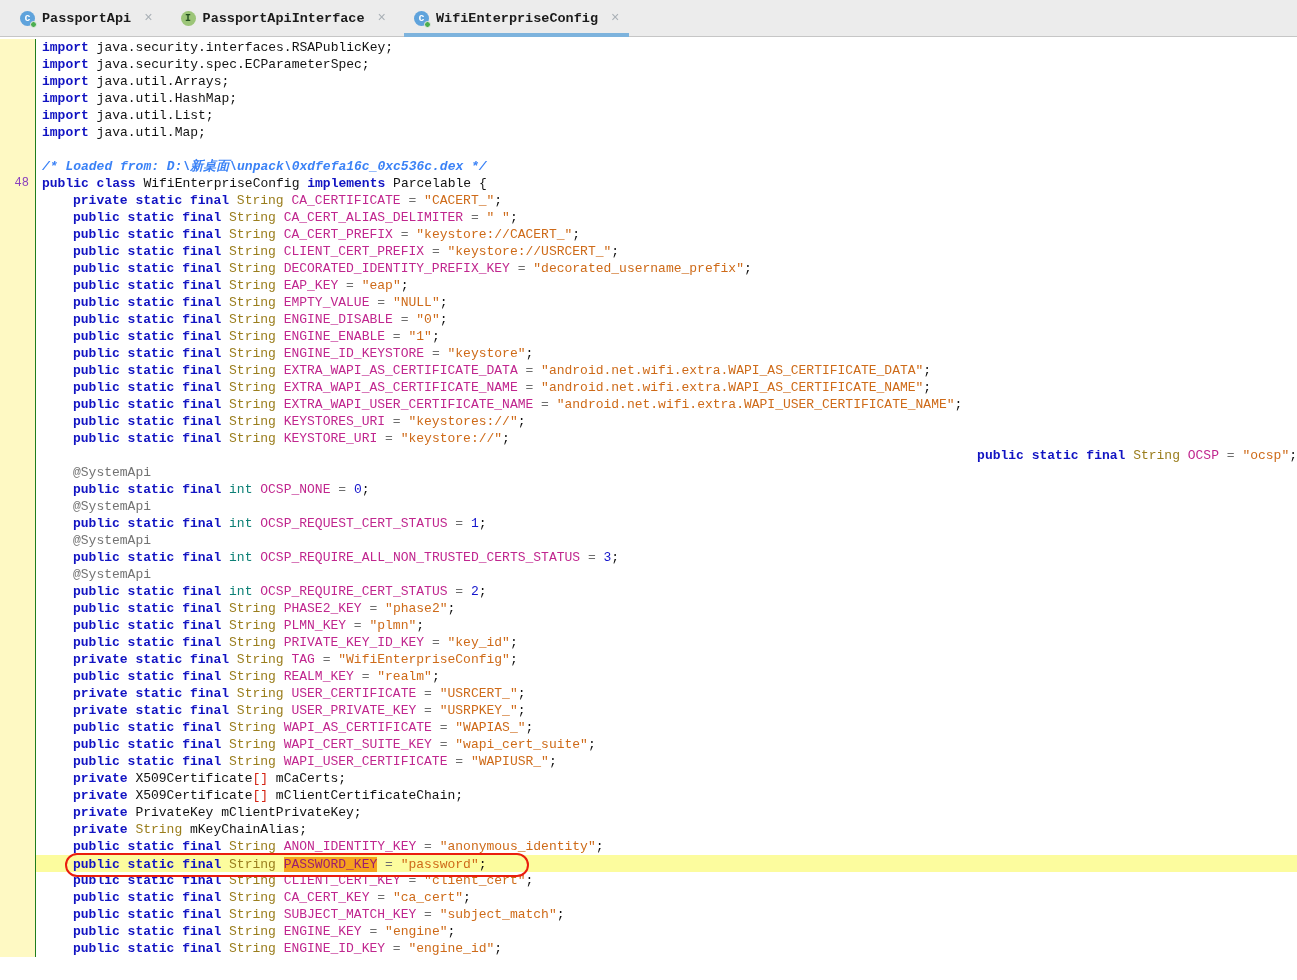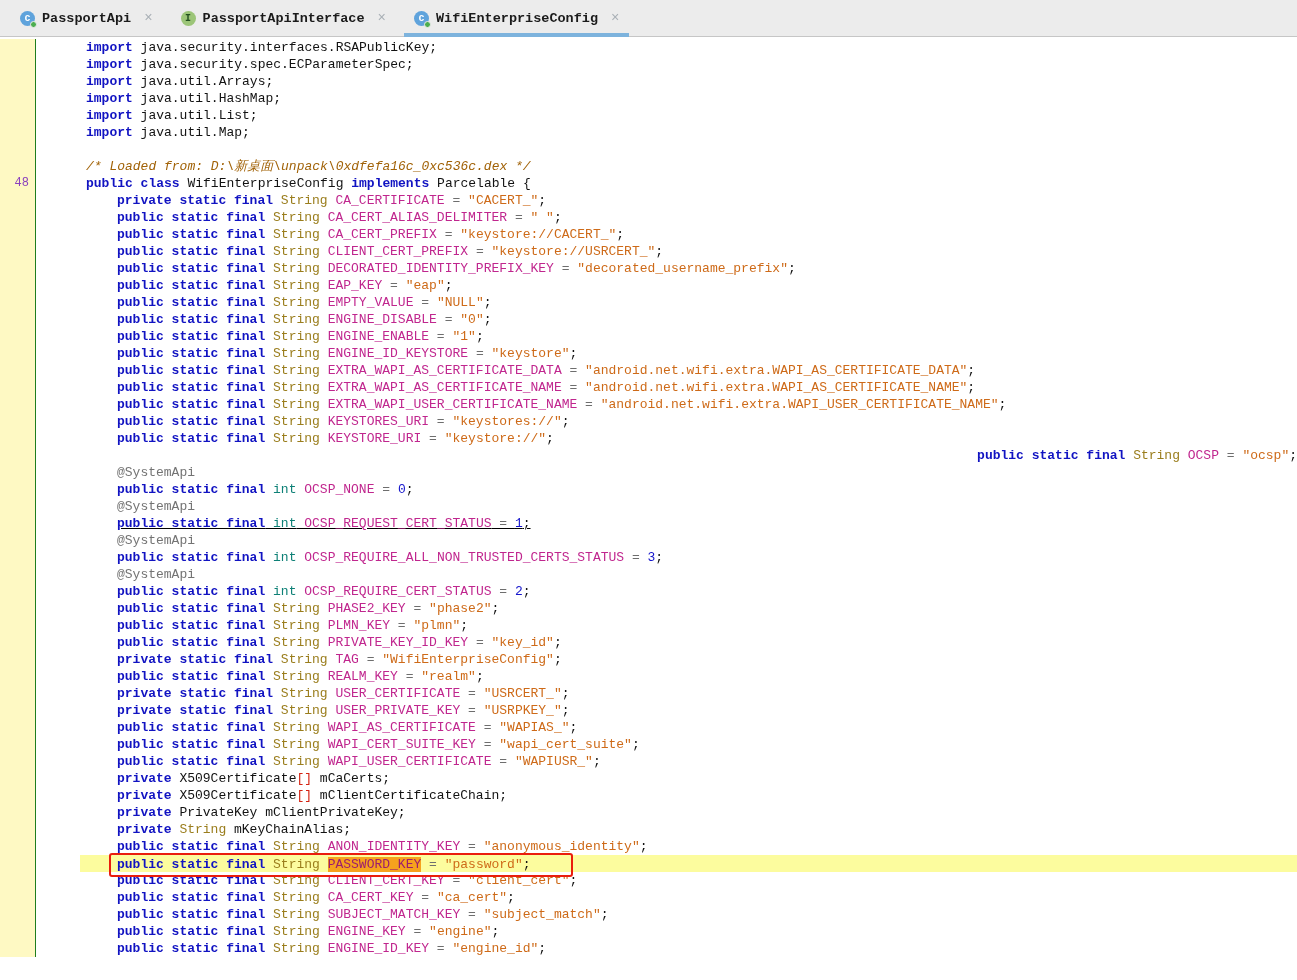--- a/index.html
+++ b/index.html
@@ -33,37 +33,37 @@
   }
   
   .editor { position:relative; background:#fff; padding-top:2px; }
   .line { display:flex; height:17px; line-height:17px; font-size:13px; white-space:pre; }
   .line.hl { position:relative; z-index:3; }
   .gutter {
     flex:0 0 36px; width:36px; box-sizing:border-box; text-align:right;
     padding-right:6px; border-right:1px solid #1f7d1f;
     color:#8a3fbe; font-size:12px; background:#fef9c3;
   }
-  .code { flex:1 1 auto;margin-left:44px; }
+  .code { flex:1 1 auto; }
   .line.hl .code { background:#fcfc9e; }
   .redbox {
-    display:inline-block; border:2px solid #ea1d0d; border-radius:3px;
+    display:inline-block; border:2px solid #ea1d0d; border-radius:12px;
     padding:1px 40px 2px 6px; margin:-2px 0 0 -8px; line-height:17px;
     vertical-align:top; background:transparent;
   }
   
   .kw { color:#1113c2; font-weight:bold; }
   .ty { color:#9a7d1c; }
   .it { color:#0d8076; }
   .fd { color:#c0268e; }
   .st { color:#ce6a18; }
   .pl { color:#121212; }
   .op { color:#6e6e6e; }
   .nm { color:#1414cc; }
-  .cm { color:#a16207; font-style:italic; }
+  .cm { color:#3b82f6; font-style:italic;font-weight:bold; }
   .an { color:#737373; }
   .br { color:#d42211; }
   .oc { color:#9c1d6e; background:#f6a21e; }
 </style>
 </head>
 <body>
 
 <div class="tabbar">
   <div class="tab">
     <span class="ficon class">
@@ -113,21 +113,21 @@
     <div class="line"><span class="gutter"></span><span class="code" style="padding-left: 37px;"><span class="kw">public static final</span><span class="ty"> String</span><span class="fd"> ENGINE_ID_KEYSTORE</span><span class="op"> = </span><span class="st">"keystore"</span><span class="pl">;</span></span></div>
     <div class="line"><span class="gutter"></span><span class="code" style="padding-left: 37px;"><span class="kw">public static final</span><span class="ty"> String</span><span class="fd"> EXTRA_WAPI_AS_CERTIFICATE_DATA</span><span class="op"> = </span><span class="st">"android.net.wifi.extra.WAPI_AS_CERTIFICATE_DATA"</span><span class="pl">;</span></span></div>
     <div class="line"><span class="gutter"></span><span class="code" style="padding-left: 37px;"><span class="kw">public static final</span><span class="ty"> String</span><span class="fd"> EXTRA_WAPI_AS_CERTIFICATE_NAME</span><span class="op"> = </span><span class="st">"android.net.wifi.extra.WAPI_AS_CERTIFICATE_NAME"</span><span class="pl">;</span></span></div>
     <div class="line"><span class="gutter"></span><span class="code" style="padding-left: 37px;"><span class="kw">public static final</span><span class="ty"> String</span><span class="fd"> EXTRA_WAPI_USER_CERTIFICATE_NAME</span><span class="op"> = </span><span class="st">"android.net.wifi.extra.WAPI_USER_CERTIFICATE_NAME"</span><span class="pl">;</span></span></div>
     <div class="line"><span class="gutter"></span><span class="code" style="padding-left: 37px;"><span class="kw">public static final</span><span class="ty"> String</span><span class="fd"> KEYSTORES_URI</span><span class="op"> = </span><span class="st">"keystores://"</span><span class="pl">;</span></span></div>
     <div class="line"><span class="gutter"></span><span class="code" style="padding-left: 37px;"><span class="kw">public static final</span><span class="ty"> String</span><span class="fd"> KEYSTORE_URI</span><span class="op"> = </span><span class="st">"keystore://"</span><span class="pl">;</span></span></div>
     <div class="line"><span class="gutter"></span><span class="code" style="padding-left: 37px; text-align: right;"><span class="kw">public static final</span><span class="ty"> String</span><span class="fd"> OCSP</span><span class="op"> = </span><span class="st">"ocsp"</span><span class="pl">;</span></span></div>
     <div class="line"><span class="gutter"></span><span class="code" style="padding-left: 37px;"><span class="an">@SystemApi</span></span></div>
     <div class="line"><span class="gutter"></span><span class="code" style="padding-left: 37px;"><span class="kw">public static final</span><span class="it"> int</span><span class="fd"> OCSP_NONE</span><span class="op"> = </span><span class="nm">0</span><span class="pl">;</span></span></div>
     <div class="line"><span class="gutter"></span><span class="code" style="padding-left: 37px;"><span class="an">@SystemApi</span></span></div>
-    <div class="line"><span class="gutter"></span><span class="code" style="padding-left: 37px; text-decoration: underline;"><span class="kw">public static final</span><span class="it"> int</span><span class="fd"> OCSP_REQUEST_CERT_STATUS</span><span class="op"> = </span><span class="nm">1</span><span class="pl">;</span></span></div>
+    <div class="line"><span class="gutter"></span><span class="code" style="padding-left: 37px;"><span class="kw">public static final</span><span class="it"> int</span><span class="fd"> OCSP_REQUEST_CERT_STATUS</span><span class="op"> = </span><span class="nm">1</span><span class="pl">;</span></span></div>
     <div class="line"><span class="gutter"></span><span class="code" style="padding-left: 37px;"><span class="an">@SystemApi</span></span></div>
     <div class="line"><span class="gutter"></span><span class="code" style="padding-left: 37px;"><span class="kw">public static final</span><span class="it"> int</span><span class="fd"> OCSP_REQUIRE_ALL_NON_TRUSTED_CERTS_STATUS</span><span class="op"> = </span><span class="nm">3</span><span class="pl">;</span></span></div>
     <div class="line"><span class="gutter"></span><span class="code" style="padding-left: 37px;"><span class="an">@SystemApi</span></span></div>
     <div class="line"><span class="gutter"></span><span class="code" style="padding-left: 37px;"><span class="kw">public static final</span><span class="it"> int</span><span class="fd"> OCSP_REQUIRE_CERT_STATUS</span><span class="op"> = </span><span class="nm">2</span><span class="pl">;</span></span></div>
     <div class="line"><span class="gutter"></span><span class="code" style="padding-left: 37px;"><span class="kw">public static final</span><span class="ty"> String</span><span class="fd"> PHASE2_KEY</span><span class="op"> = </span><span class="st">"phase2"</span><span class="pl">;</span></span></div>
     <div class="line"><span class="gutter"></span><span class="code" style="padding-left: 37px;"><span class="kw">public static final</span><span class="ty"> String</span><span class="fd"> PLMN_KEY</span><span class="op"> = </span><span class="st">"plmn"</span><span class="pl">;</span></span></div>
     <div class="line"><span class="gutter"></span><span class="code" style="padding-left: 37px;"><span class="kw">public static final</span><span class="ty"> String</span><span class="fd"> PRIVATE_KEY_ID_KEY</span><span class="op"> = </span><span class="st">"key_id"</span><span class="pl">;</span></span></div>
     <div class="line"><span class="gutter"></span><span class="code" style="padding-left: 37px;"><span class="kw">private static final</span><span class="ty"> String</span><span class="fd"> TAG</span><span class="op"> = </span><span class="st">"WifiEnterpriseConfig"</span><span class="pl">;</span></span></div>
     <div class="line"><span class="gutter"></span><span class="code" style="padding-left: 37px;"><span class="kw">public static final</span><span class="ty"> String</span><span class="fd"> REALM_KEY</span><span class="op"> = </span><span class="st">"realm"</span><span class="pl">;</span></span></div>
     <div class="line"><span class="gutter"></span><span class="code" style="padding-left: 37px;"><span class="kw">private static final</span><span class="ty"> String</span><span class="fd"> USER_CERTIFICATE</span><span class="op"> = </span><span class="st">"USRCERT_"</span><span class="pl">;</span></span></div>

